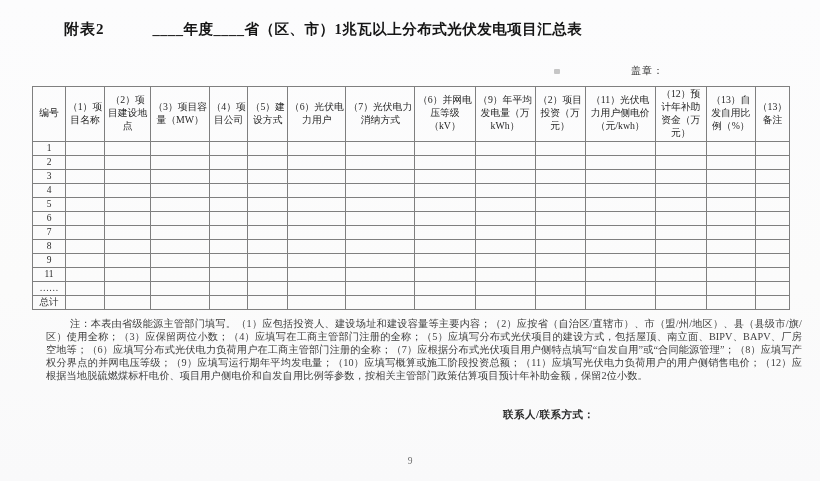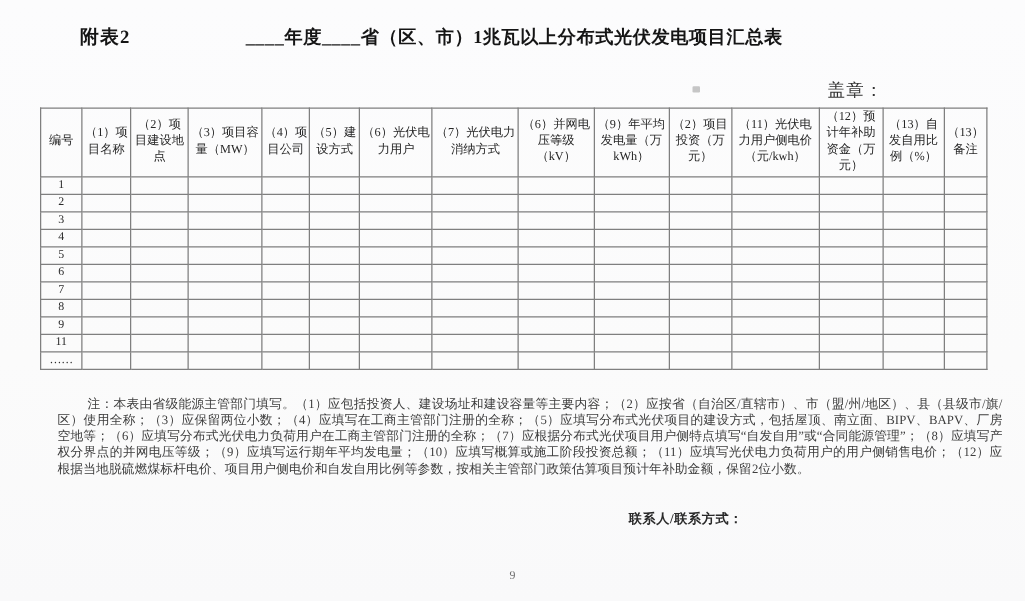--- a/index.html
+++ b/index.html
@@ -21,25 +21,25 @@
     white-space: nowrap;
   }
   .appendix-label {
     font-size: 15px; font-weight: bold; color: #151515;
     letter-spacing: 1px;
     margin-left: 24px;
   }
   .doc-title {
     font-size: 14.5px; font-weight: bold; color: #151515;
     letter-spacing: 0.5px;
-    margin-left: 92px;
+    margin-left: 48px;
   }
   .stamp-label {
-    position: absolute; left: 662px; top: 64px;
-    font-size: 14px; color: #333; letter-spacing: 1px;
+    position: absolute; left: 631px; top: 64px;
+    font-size: 10px; color: #333; letter-spacing: 1px;
   }
   .scan-artifact {
     position: absolute; left: 554px; top: 69px;
     width: 6px; height: 5px; background: #8f8f8f; opacity: 0.5;
     border-radius: 1px;
   }
   table.summary-table {
     position: absolute; left: 32px; top: 86px;
     width: 758px;
     border-collapse: collapse;
@@ -317,20 +317,37 @@
           <td></td>
           <td></td>
           <td></td>
           <td></td>
           <td></td>
           <td></td>
           <td></td>
           <td></td>
           <td></td>
         </tr>
+        <tr>
+          <td>总计</td>
+          <td></td>
+          <td></td>
+          <td></td>
+          <td></td>
+          <td></td>
+          <td></td>
+          <td></td>
+          <td></td>
+          <td></td>
+          <td></td>
+          <td></td>
+          <td></td>
+          <td></td>
+          <td></td>
+        </tr>
       </tbody>
   </table>
 
   <p class="notes">注：本表由省级能源主管部门填写。（1）应包括投资人、建设场址和建设容量等主要内容；（2）应按省（自治区/直辖市）、市（盟/州/地区）、县（县级市/旗/区）使用全称；（3）应保留两位小数；（4）应填写在工商主管部门注册的全称；（5）应填写分布式光伏项目的建设方式，包括屋顶、南立面、BIPV、BAPV、厂房空地等；（6）应填写分布式光伏电力负荷用户在工商主管部门注册的全称；（7）应根据分布式光伏项目用户侧特点填写“自发自用”或“合同能源管理”；（8）应填写产权分界点的并网电压等级；（9）应填写运行期年平均发电量；（10）应填写概算或施工阶段投资总额；（11）应填写光伏电力负荷用户的用户侧销售电价；（12）应根据当地脱硫燃煤标杆电价、项目用户侧电价和自发自用比例等参数，按相关主管部门政策估算项目预计年补助金额，保留2位小数。</p>
 
   <div class="contact-label">联系人/联系方式：</div>
 
   <div class="page-number">9</div>
 
 </div>

